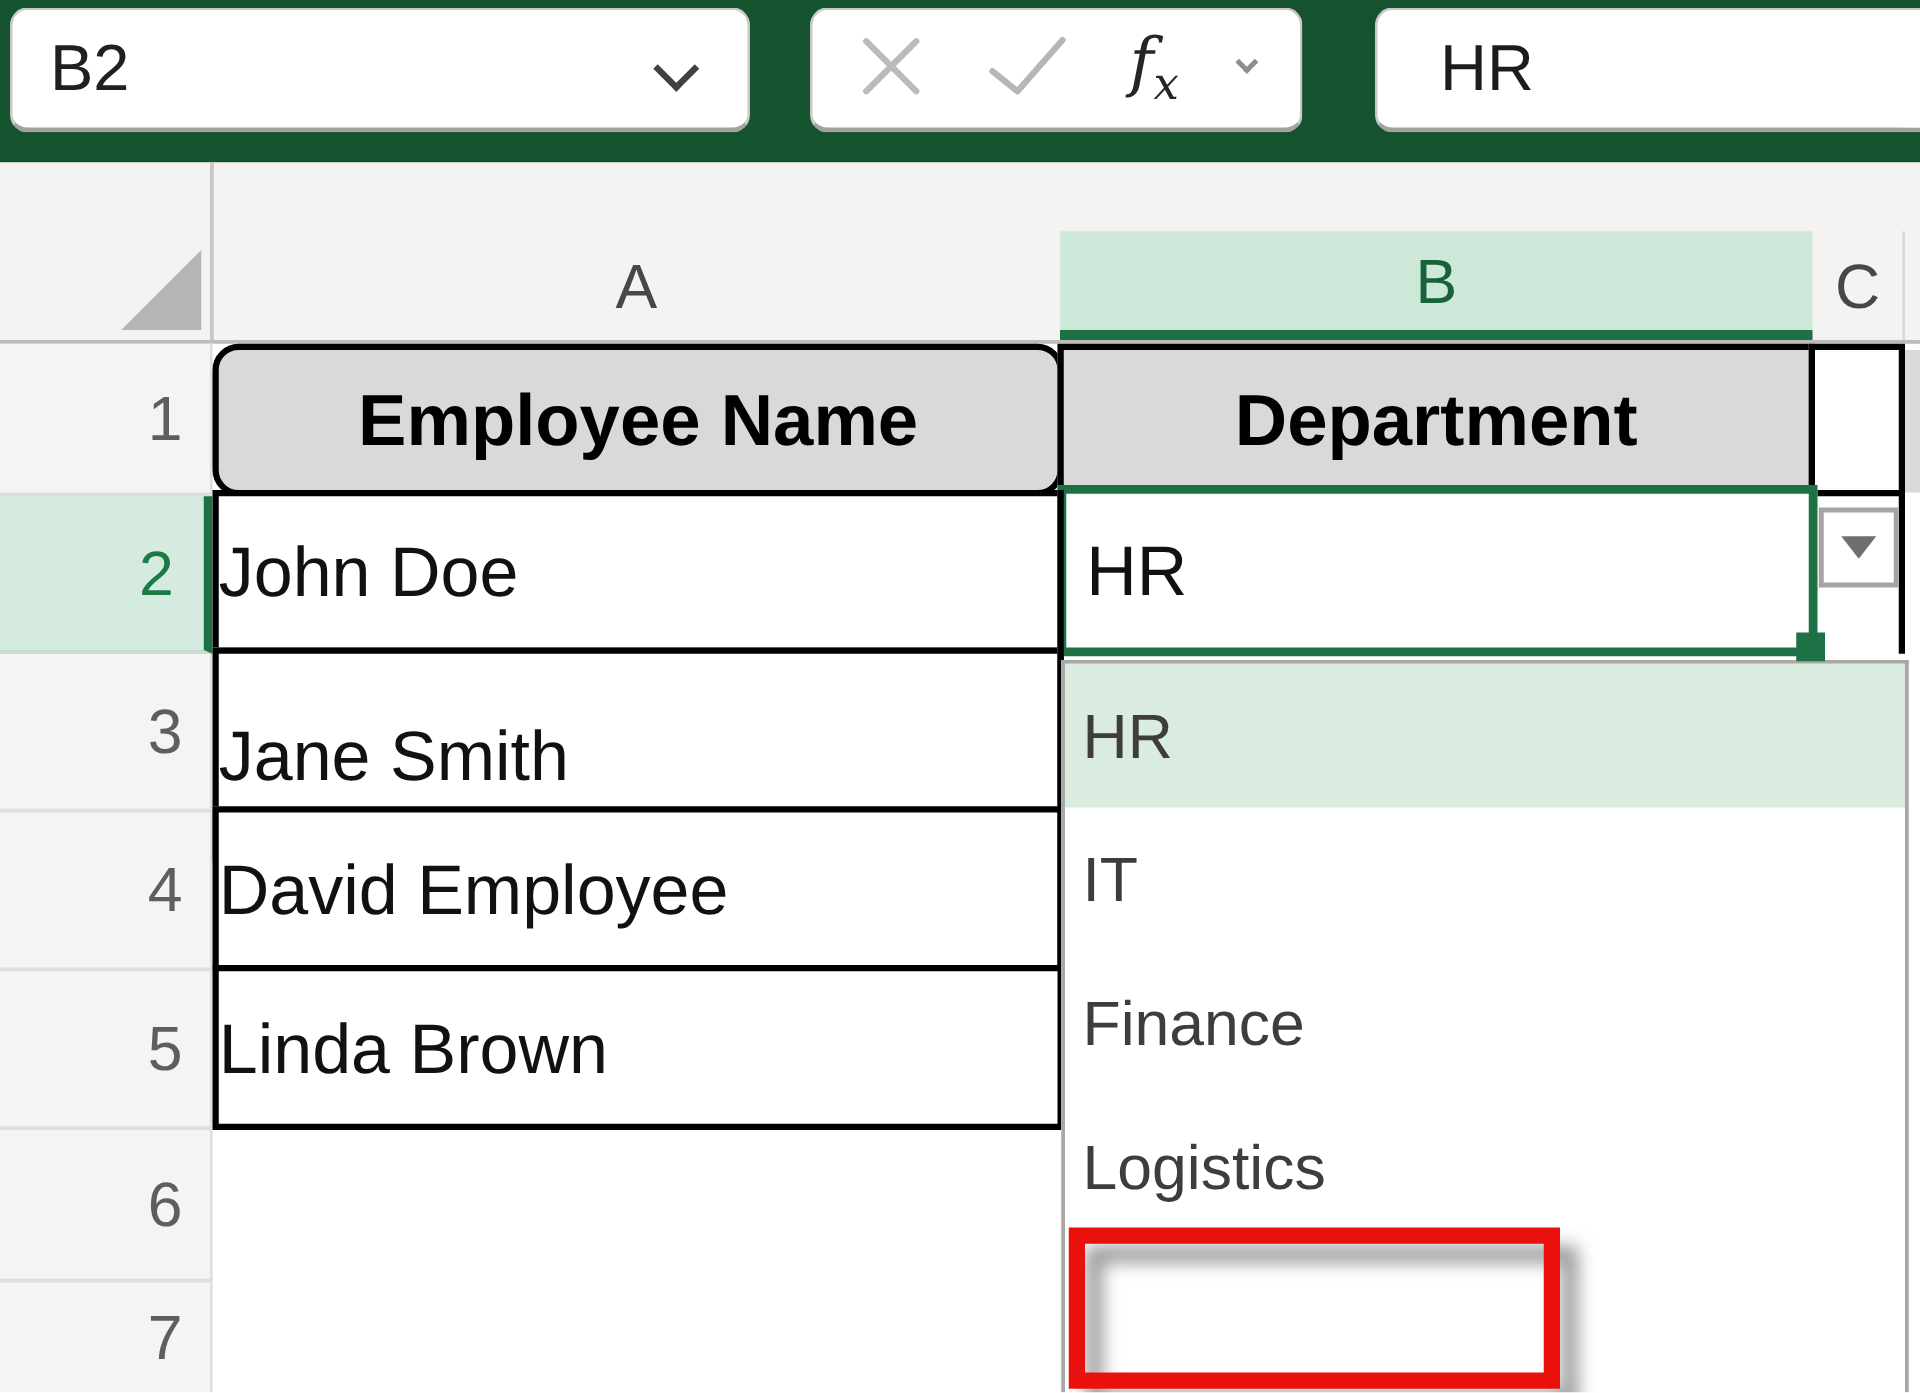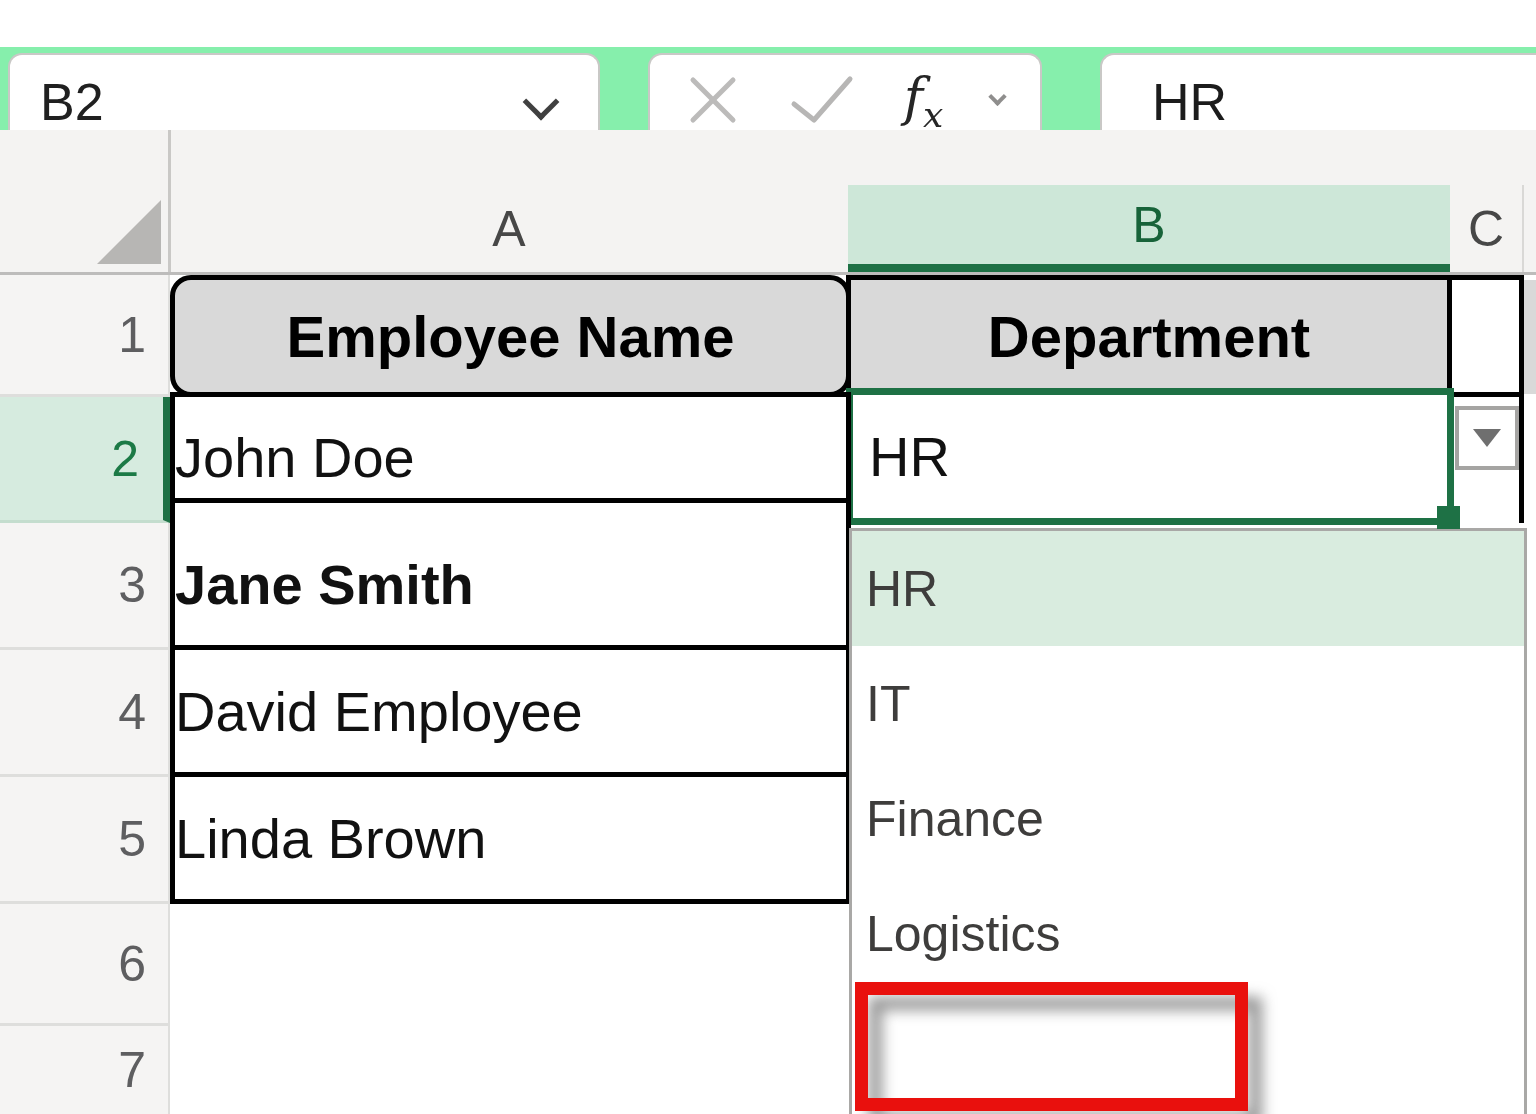--- a/index.html
+++ b/index.html
@@ -3,21 +3,21 @@
 <meta charset="utf-8">
 <style>
   * { margin:0; padding:0; box-sizing:border-box; }
   html,body { background:#ffffff; }
   .screen {
     position:relative; width:1536px; height:1114px; overflow:hidden;
     background:#ffffff; font-family:"Liberation Sans", sans-serif;
   }
 
   
-  .toolbar { position:absolute; left:0; top:0; width:1536px; height:130px; background:#86efac;margin-top:47px; }
+  .toolbar { position:absolute; left:0; top:0; width:1536px; height:130px; background:#14532d; }
   .fbox {
     position:absolute; background:#ffffff;
     border:2px solid #c9c8c6; border-bottom:4px solid #a3a2a0; border-radius:14px;
     display:flex; align-items:center;
   }
   .name-box { left:8px; top:6px; width:592px; height:100px; padding-left:30px;
               font-size:52px; color:#202020; }
   .chev { width:26px; height:26px; border-right:5px solid #404040; border-bottom:5px solid #404040;
           transform:rotate(45deg); }
   .name-box .chev { position:absolute; right:44px; top:34px; }
@@ -165,21 +165,21 @@
   </div>
   <div class="cell cell-header" style="left:846px;top:275px;width:606px;height:122px;justify-content:center;">
     <span>Department</span>
   </div>
   <div class="cell" style="left:1447px;top:275px;width:77px;height:122px;"></div>
   <div class="d1-sliver"></div>
 
   <div class="cell cell-data" style="left:170px;top:392px;width:681px;height:131px;">
     <span>John Doe</span>
   </div>
-  <div class="cell cell-data" style="left:170px;top:498px;width:681px;height:172px;font-weight:bold;">
+  <div class="cell cell-data" style="left:170px;top:518px;width:681px;height:172px;">
     <span>Jane Smith</span>
   </div>
   <div class="cell cell-data" style="left:170px;top:645px;width:681px;height:132px;">
     <span>David Employee</span>
   </div>
   <div class="cell cell-data" style="left:170px;top:772px;width:807px;height:132px;">
     <span>Linda Brown</span>
   </div>
 
   <div class="c2-line"></div>

